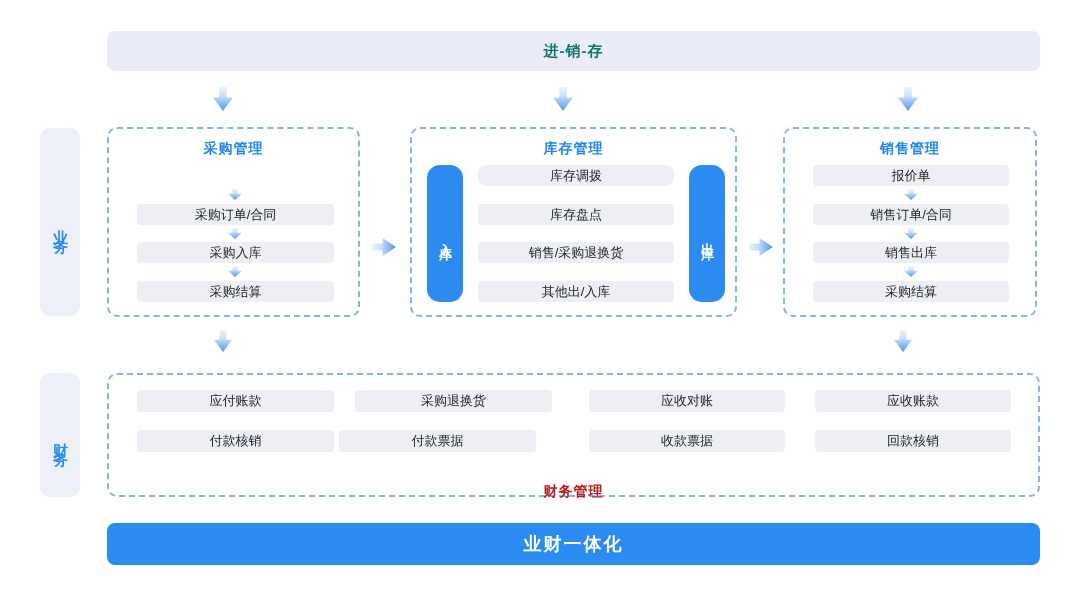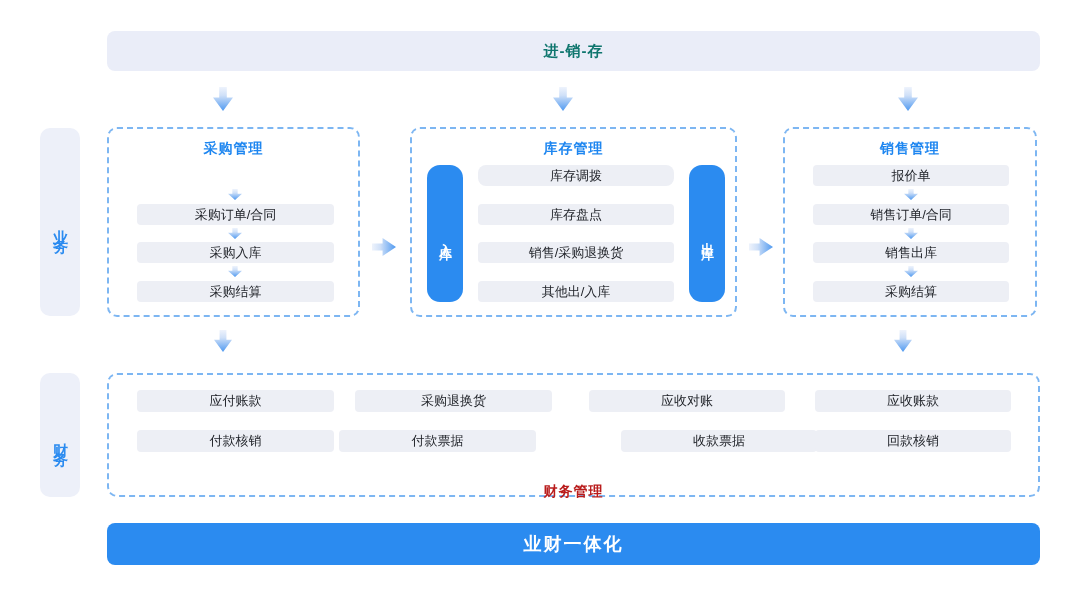--- a/index.html
+++ b/index.html
@@ -128,21 +128,21 @@
   <div class="arrow-down mid" style="left:214px;top:330px;"></div>
   <div class="arrow-down mid" style="left:894px;top:330px;"></div>
 
   <div class="dashed-box" style="left:107px;top:373px;width:933px;height:124px;">
     <div class="item fin-item" style="left:28px;top:15px;width:197px;">应付账款</div>
     <div class="item fin-item" style="left:246px;top:15px;width:197px;">采购退换货</div>
     <div class="item fin-item" style="left:480px;top:15px;width:196px;">应收对账</div>
     <div class="item fin-item" style="left:706px;top:15px;width:196px;">应收账款</div>
     <div class="item fin-item" style="left:28px;top:55px;width:197px;">付款核销</div>
     <div class="item fin-item" style="left:230px;top:55px;width:197px;">付款票据</div>
-    <div class="item fin-item" style="left:480px;top:55px;width:196px;margin-left:32px;">收款票据</div>
+    <div class="item fin-item" style="left:480px;top:55px;width:196px;">收款票据</div>
     <div class="item fin-item" style="left:706px;top:55px;width:196px;">回款核销</div>
     <div class="fin-title">财务管理</div>
   </div>
 
   <div class="banner banner-bottom">
     <span>业财一体化</span>
   </div>
 
 </div>
 

